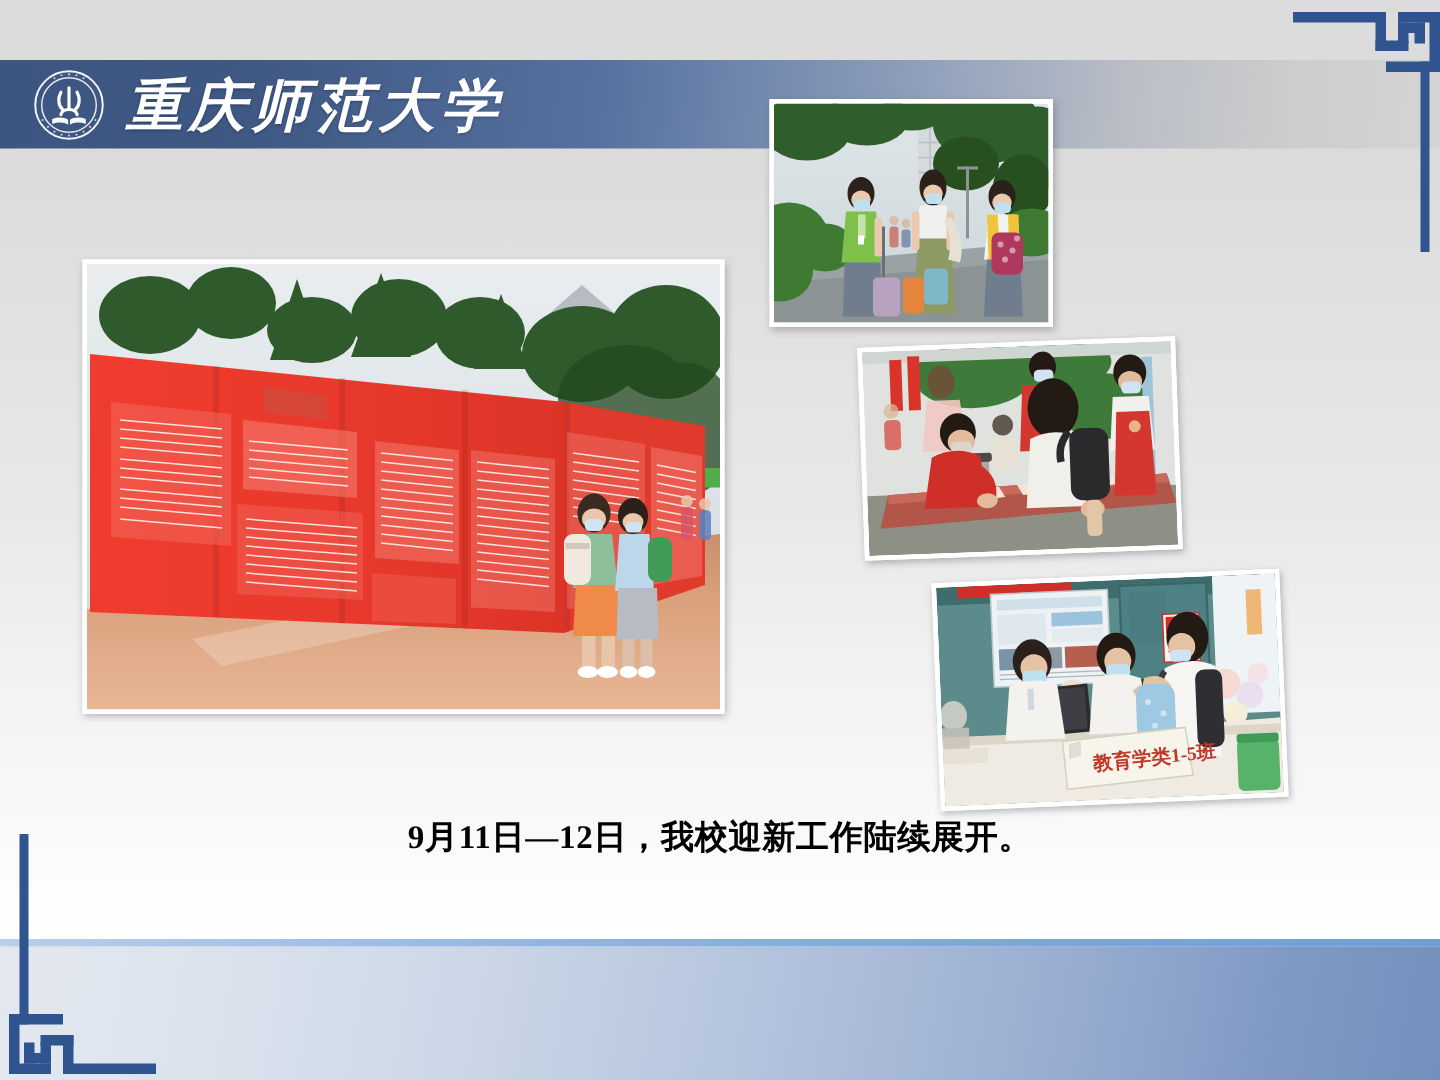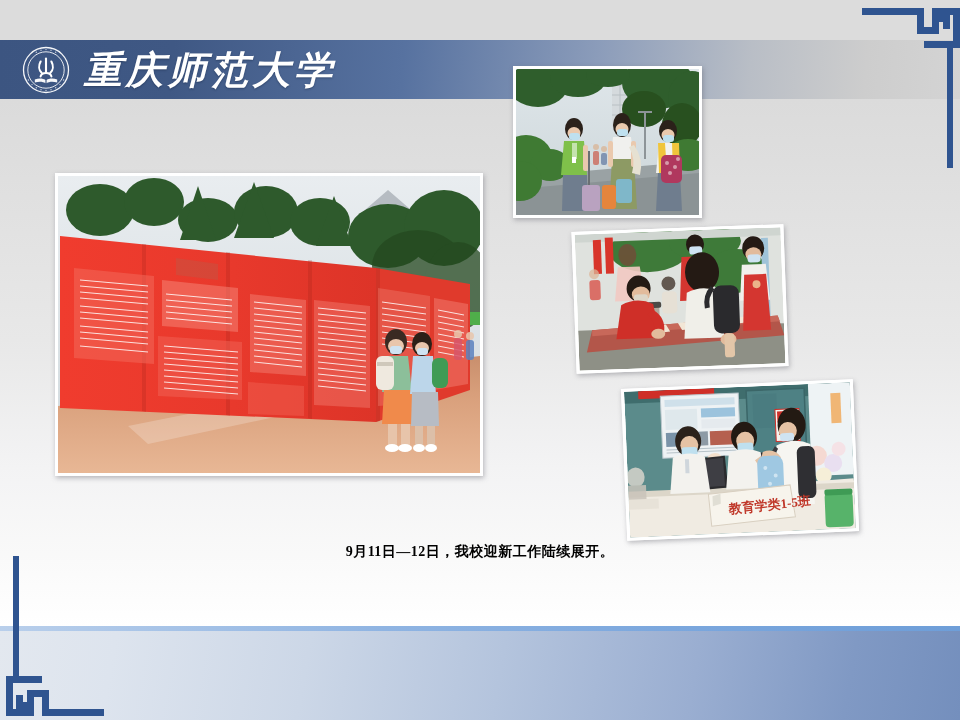--- a/index.html
+++ b/index.html
@@ -135,21 +135,21 @@
     transform: rotate(-2.4deg);
   }
 
   
   .caption {
     position: absolute;
     left: 0; top: 543px;
     width: 960px;
     text-align: center;
     font-family: "Liberation Serif", "DejaVu Serif", serif;
-    font-size: 14px;
+    font-size: 22px;
     font-weight: bold;
     color: #000000;
     letter-spacing: 0.5px;
   }
 
   svg { display: block; }
 </style>
 </head>
 <body>
 

